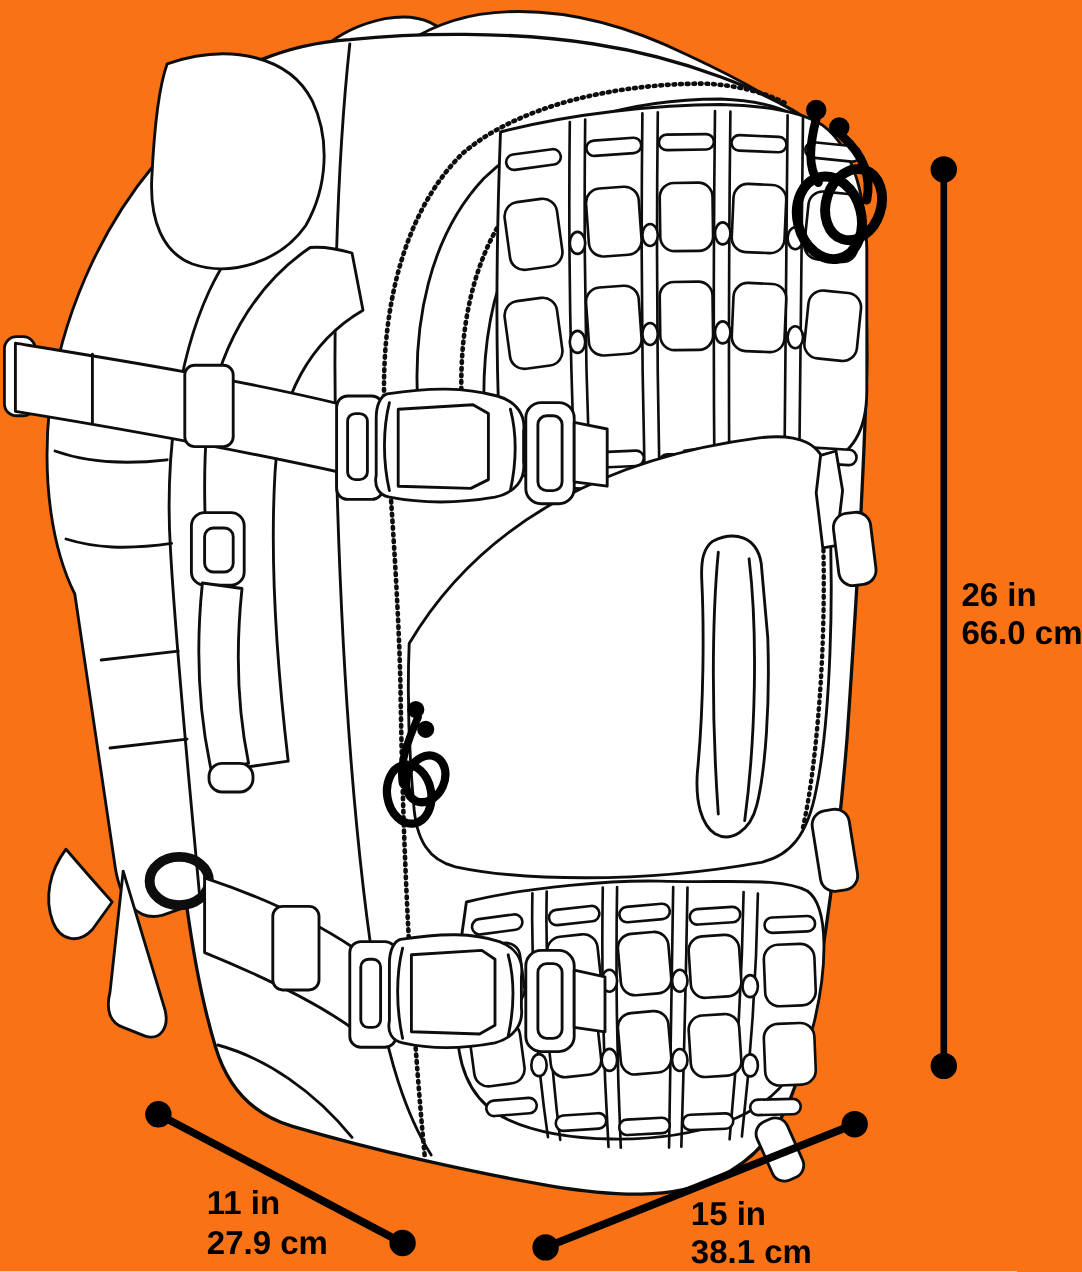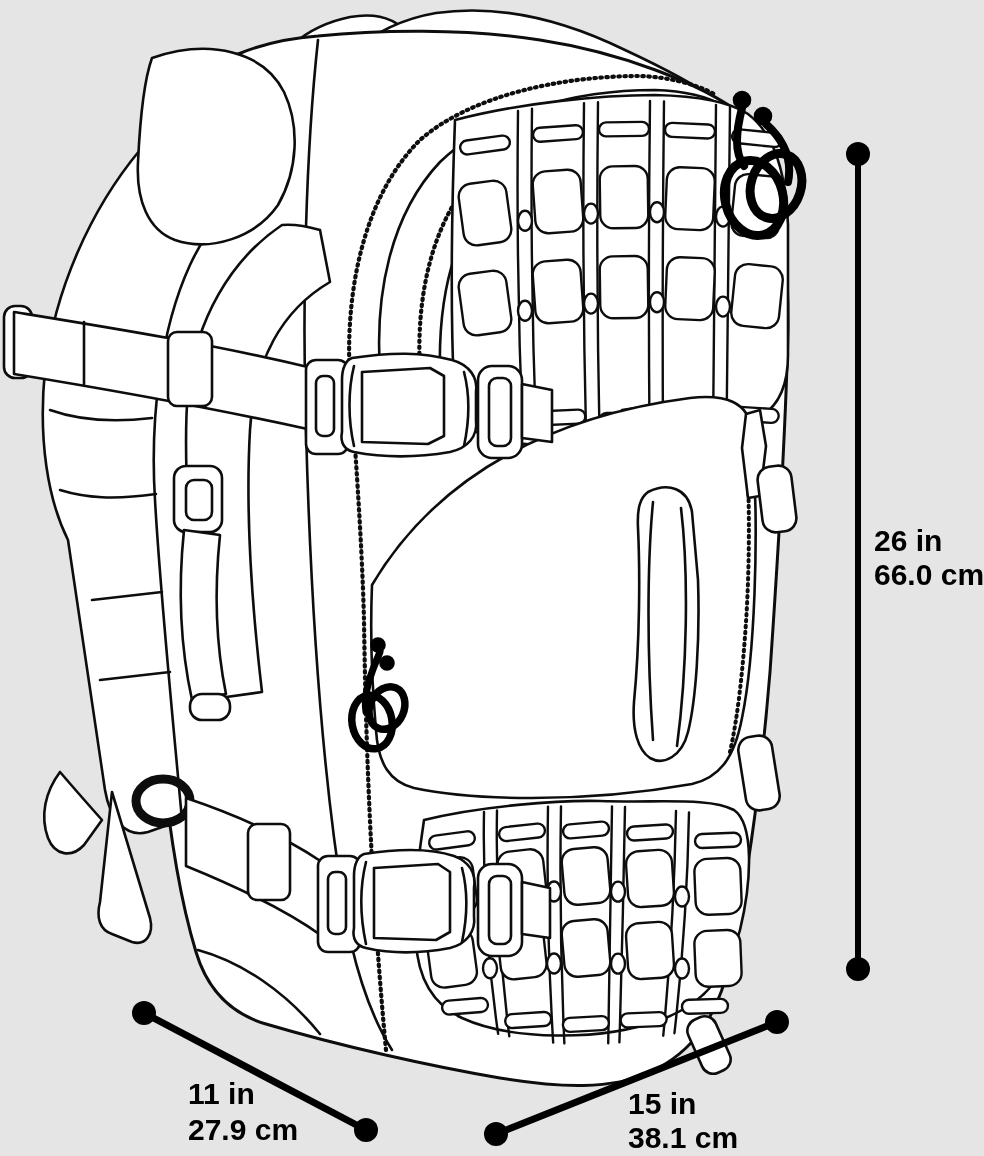--- a/index.html
+++ b/index.html
@@ -1,19 +1,19 @@
 <!DOCTYPE html>
 <html><head>
 <meta charset="utf-8">
 <style>
   html,body{margin:0;padding:0;background:#ffffff;}
   .stage{
     position:relative;
     width:984px;height:1156px;
-    background:#e5e5e5;
+    background:#f97316;
     overflow:hidden;
     font-family:"Liberation Sans", sans-serif;
   }
   svg{display:block;}
   .dim-label{
     font-family:"Liberation Sans", sans-serif;
     font-weight:bold;
     font-size:30px;
     fill:#000000;
   }

